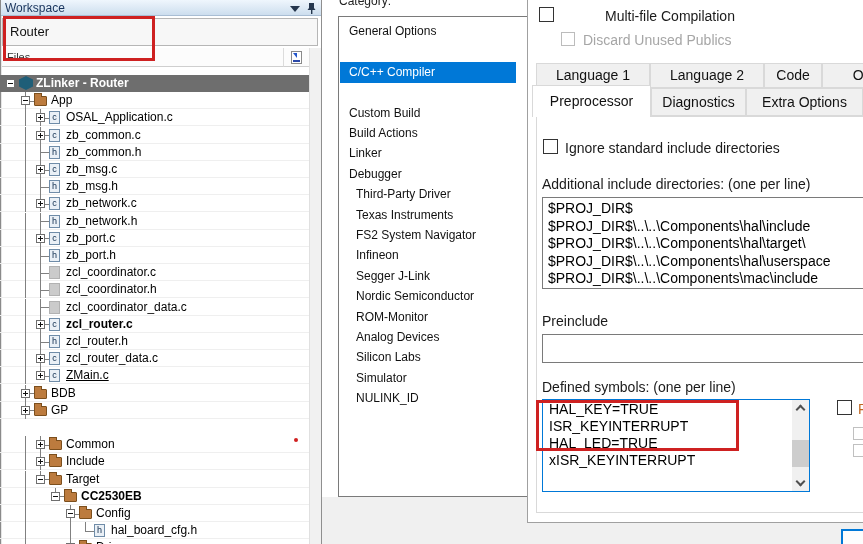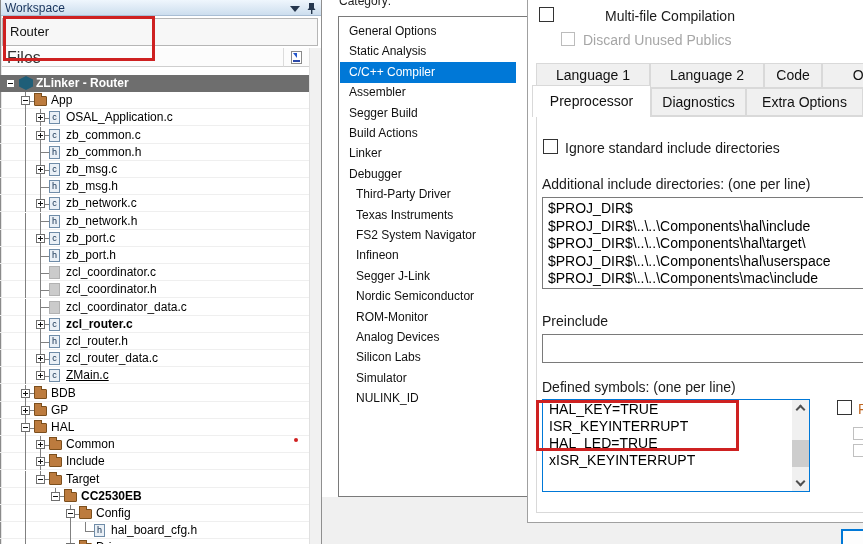--- a/index.html
+++ b/index.html
@@ -12,21 +12,21 @@
     background:linear-gradient(#eff6fd,#cddeee); color:#17335c; font-size:12px;
     line-height:16px; padding-left:5px; border-bottom:1px solid #a9bed4; }
   #wtitle-arrow { left:290px; top:6px; width:0; height:0;
     border-left:5px solid transparent; border-right:5px solid transparent;
     border-top:6px solid #24364e; }
   #panel-left-border { left:0; top:0; width:1px; height:544px; background:#8a8a8a; }
   #panel-left-border2 { left:1px; top:16px; width:1px; height:528px; background:#e6e6e6; }
   #combo { left:2px; top:18px; width:316px; height:28px; background:#f7f7f7;
     border:1px solid #b6b6b6; font-size:13px; line-height:26px; padding-left:7px; color:#111; }
   #filehdr { left:0; top:48px; width:309px; height:19px; background:#fcfcfc;
-    border-bottom:1px solid #cfcfcf; font-size:16px; color:#333;
+    border-bottom:1px solid #cfcfcf; font-size:11px; color:#333;
     padding-left:7px; line-height:19px; }
   #colicon-cell { left:283px; top:48px; width:26px; height:19px;
     border-left:1px solid #dcdcdc; border-bottom:1px solid #cfcfcf; background:#fcfcfc; }
   .mini-doc { position:absolute; left:7px; top:3px; width:11px; height:13px;
     background:#fff; border:1px solid #8a8a8a; }
   .mini-doc i { position:absolute; left:1px; top:1px; width:0; height:0;
     border-left:4px solid transparent; border-top:5px solid #2255cc; }
   .mini-doc s { position:absolute; left:1px; bottom:1px; width:7px; height:2px;
     background:#2b48a9; }
   #scrollstrip { left:309px; top:48px; width:12px; height:496px; background:#f1f1f1;
@@ -302,29 +302,20 @@
     <div class="trow" style="top: 334.8px;">
       <div class="guide" style="left: 25px; top: 0px; height: 17px;"></div>
       <div class="hguide" style="left: 25px; top: 8.5px; width: 9px;"></div>
       <div class="ebox" style="left: 21px; top: 4px;">
         <span class="h"></span>
         <span class="v"></span>
       </div>
       <span class="ico-folder" style="left: 34px; top: 4px;"></span>
       <span class="tlabel" style="left: 51px;">GP</span>
     </div>
-    <div class="trow" style="top: 352px;">
-      <div class="guide" style="left: 25px; top: 0px; height: 17px;"></div>
-      <div class="hguide" style="left: 25px; top: 8.5px; width: 9px;"></div>
-      <div class="ebox" style="left: 21px; top: 4px;">
-        <span class="h"></span>
-      </div>
-      <span class="ico-folder" style="left: 34px; top: 4px;"></span>
-      <span class="tlabel" style="left: 51px;">HAL</span>
-    </div>
     <div class="trow" style="top: 369.2px;">
       <div class="guide" style="left: 25px; top: 0px; height: 17px;"></div>
       <div class="guide" style="left: 40px; top: 0px; height: 17px;"></div>
       <div class="hguide" style="left: 40px; top: 8.5px; width: 9px;"></div>
       <div class="ebox" style="left: 36px; top: 4px;">
         <span class="h"></span>
         <span class="v"></span>
       </div>
       <span class="ico-folder" style="left: 49px; top: 4px;"></span>
       <span class="tlabel" style="left: 66px;">Common</span>
@@ -384,24 +375,22 @@
       <div class="ebox" style="left: 66px; top: 4px;"></div>
       <span class="ico-folder" style="left: 79px; top: 4px;"></span>
       <span class="tlabel" style="left: 96px;">Drivers</span>
     </div>
   </div>
 
 <div class="abs" id="footer"></div>
 <div class="abs" id="cat-label">Category:</div>
 <div class="abs" id="catbox">
     <div class="citem" style="top: 4px;">General Options</div>
-    <div class="citem" style="top: 24.4px;">Static Analysis</div>
     <div class="citem sel" style="top: 44.8px;">C/C++ Compiler</div>
-    <div class="citem" style="top: 65.2px;">Assembler</div>
-    <div class="citem" style="top: 85.6px;">Segger Build</div>
+    <div class="citem" style="top: 85.6px;">Custom Build</div>
     <div class="citem" style="top: 106px;">Build Actions</div>
     <div class="citem" style="top: 126.4px;">Linker</div>
     <div class="citem" style="top: 146.8px;">Debugger</div>
     <div class="citem sub" style="top: 167.2px;">Third-Party Driver</div>
     <div class="citem sub" style="top: 187.6px;">Texas Instruments</div>
     <div class="citem sub" style="top: 208px;">FS2 System Navigator</div>
     <div class="citem sub" style="top: 228.4px;">Infineon</div>
     <div class="citem sub" style="top: 248.8px;">Segger J-Link</div>
     <div class="citem sub" style="top: 269.2px;">Nordic Semiconductor</div>
     <div class="citem sub" style="top: 289.6px;">ROM-Monitor</div>

